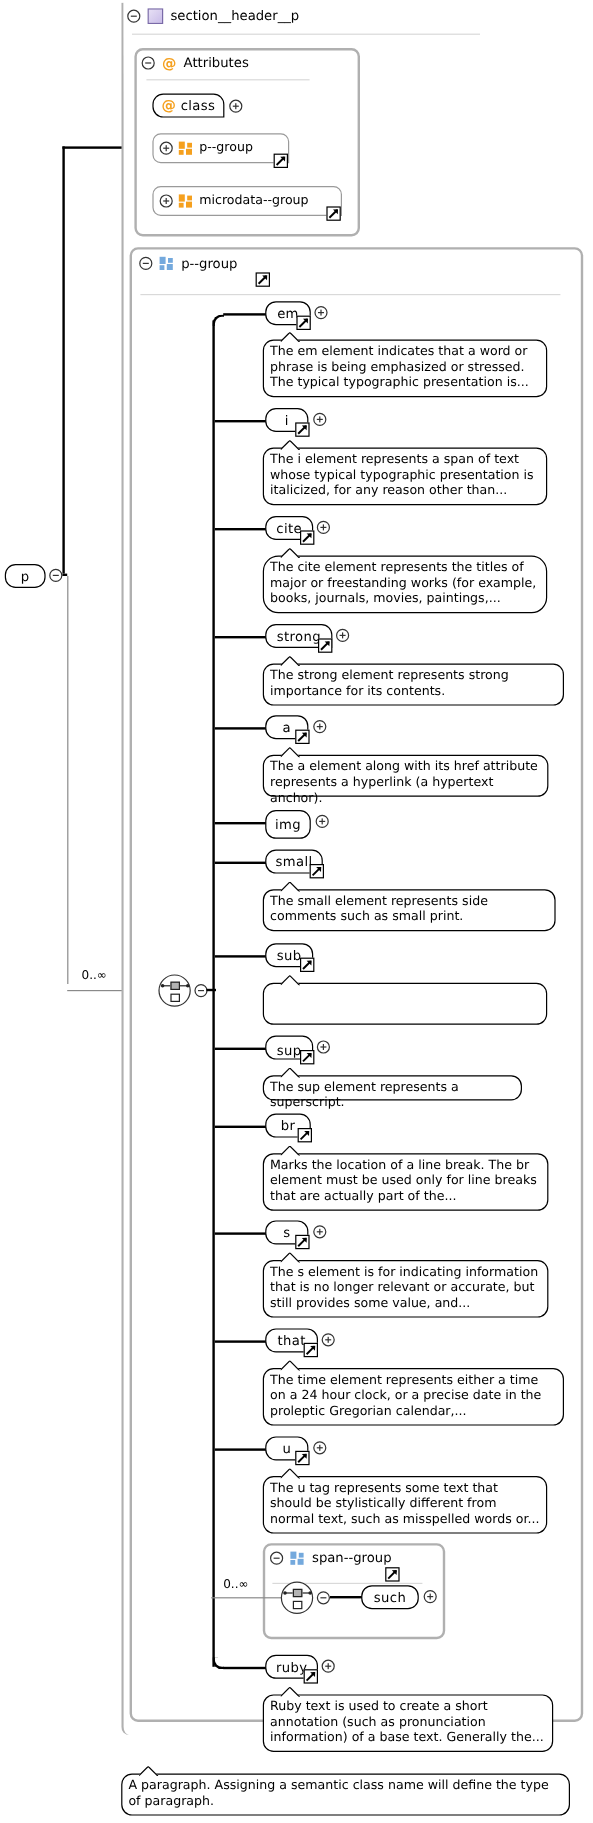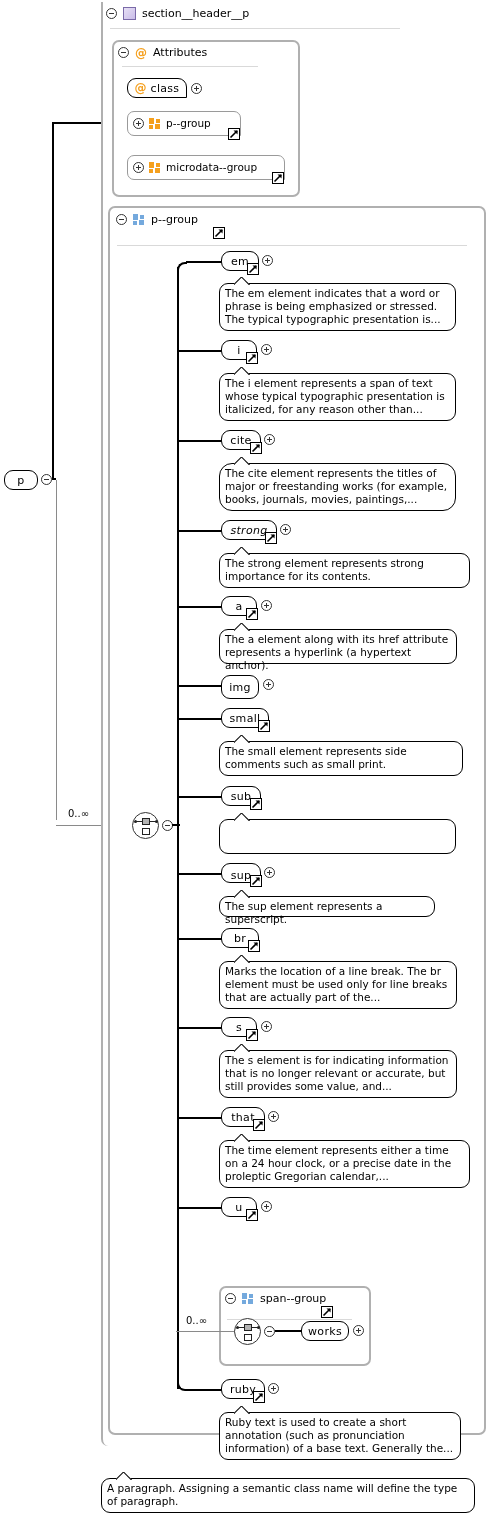--- a/index.html
+++ b/index.html
@@ -346,21 +346,21 @@
     <svg width="10" height="10" viewBox="0 0 10 10">
         <path d="M1.5 8.5 L8 2" stroke="#000" stroke-width="1.6"></path>
         <path d="M4.5 1.6 L8.7 1.4 L8.5 5.6 Z" fill="#000"></path>
       </svg>
     </div>
   <div class="toggle plus" style="position:absolute; left:264px; top:434px;"></div>
   <div class="doc" style="left:219px; top:463px; width:237px; height:48px;border-radius:13px;">
     <span class="tail"></span><span>The cite element represents the titles of major or freestanding works (for example, books, journals, movies, paintings,...</span>
   </div>
 
-  <div class="node sq-br" style="left:221px; top:520px; width:56px; height:20px;font-style:italic;">
+  <div class="node sq-br" style="left:221px; top:520px; width:56px; height:20px;">
     <span class="lbl">strong</span>
   </div>
   <div class="refbadge" style="left:265px; top:532px;">
     <svg width="10" height="10" viewBox="0 0 10 10">
         <path d="M1.5 8.5 L8 2" stroke="#000" stroke-width="1.6"></path>
         <path d="M4.5 1.6 L8.7 1.4 L8.5 5.6 Z" fill="#000"></path>
       </svg>
     </div>
   <div class="toggle plus" style="position:absolute; left:280px; top:524px;"></div>
   <div class="doc" style="left:219px; top:553px; width:251px; height:35px;">
@@ -470,20 +470,23 @@
   <div class="node sq-br" style="left:221px; top:1197px; width:36px; height:20px;">
     <span class="lbl">u</span>
   </div>
   <div class="refbadge" style="left:246px; top:1209px;">
     <svg width="10" height="10" viewBox="0 0 10 10">
         <path d="M1.5 8.5 L8 2" stroke="#000" stroke-width="1.6"></path>
         <path d="M4.5 1.6 L8.7 1.4 L8.5 5.6 Z" fill="#000"></path>
       </svg>
     </div>
   <div class="toggle plus" style="position:absolute; left:261px; top:1201px;"></div>
+  <div class="doc" style="left:219px; top:1230px; width:237px; height:48px;">
+    <span class="tail"></span><span>The u tag represents some text that should be stylistically different from normal text, such as misspelled words or...</span>
+  </div>
 
   <div class="container" style="left:219px; top:1286px; width:152px; height:80px;"></div>
   <div class="container-title" style="left:225px; top:1292px;">
     <span class="toggle"></span>
     <span class="gicon blue">
         <i></i>
         <i></i>
         <i></i>
         <i></i>
       </span>
@@ -505,21 +508,21 @@
       <span class="dot l"></span>
     <span class="arm r"></span>
       <span class="dot r"></span>
     <span class="sq-top"></span>
       <span class="sq-bot"></span>
   </div>
   <div class="toggle" style="position:absolute; left:264px; top:1326px;"></div>
   <div class="line thick-h" style="left:275px; top:1330px; width:27px;"></div>
 
   <div class="node" style="left:301px; top:1321px; width:48px; height:20px;">
-    <span class="lbl">works</span>
+    <span class="lbl">such</span>
   </div>
   <div class="toggle plus" style="position:absolute; left:353px; top:1325px;"></div>
 
   <div class="node sq-br" style="left:221px; top:1379px; width:44px; height:20px;">
     <span class="lbl">ruby</span>
   </div>
   <div class="refbadge" style="left:253px; top:1391px;">
     <svg width="10" height="10" viewBox="0 0 10 10">
         <path d="M1.5 8.5 L8 2" stroke="#000" stroke-width="1.6"></path>
         <path d="M4.5 1.6 L8.7 1.4 L8.5 5.6 Z" fill="#000"></path>

